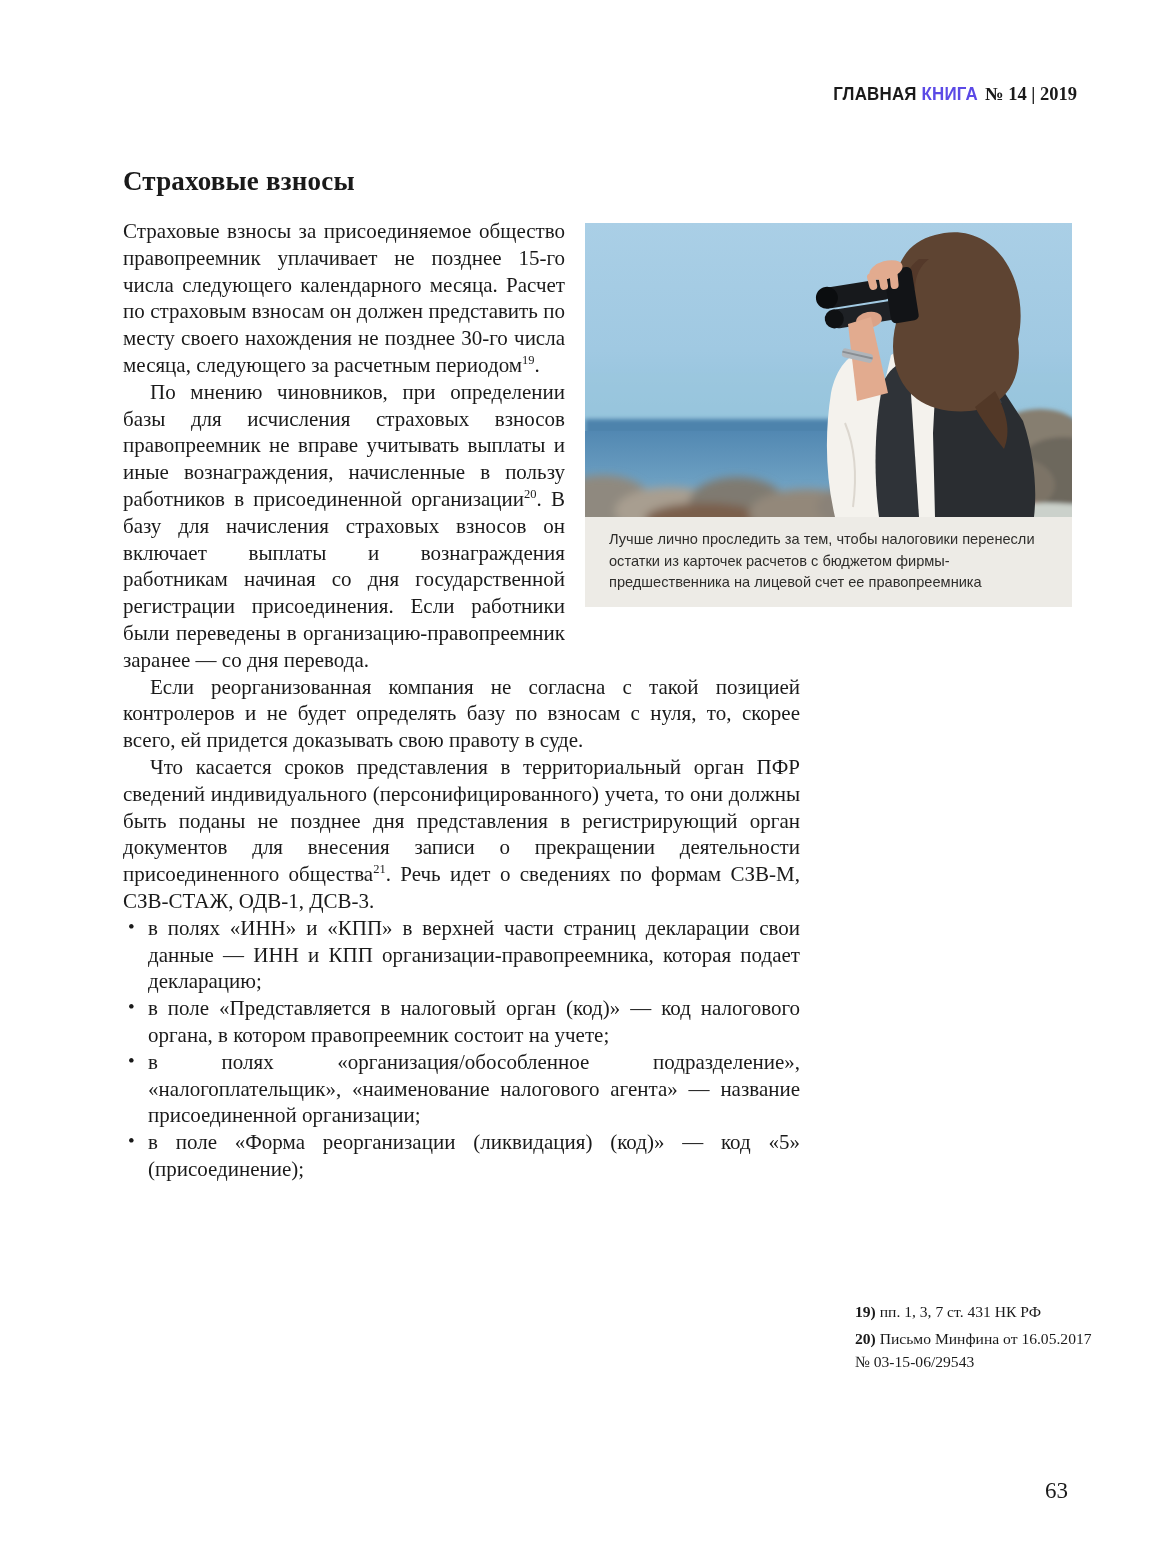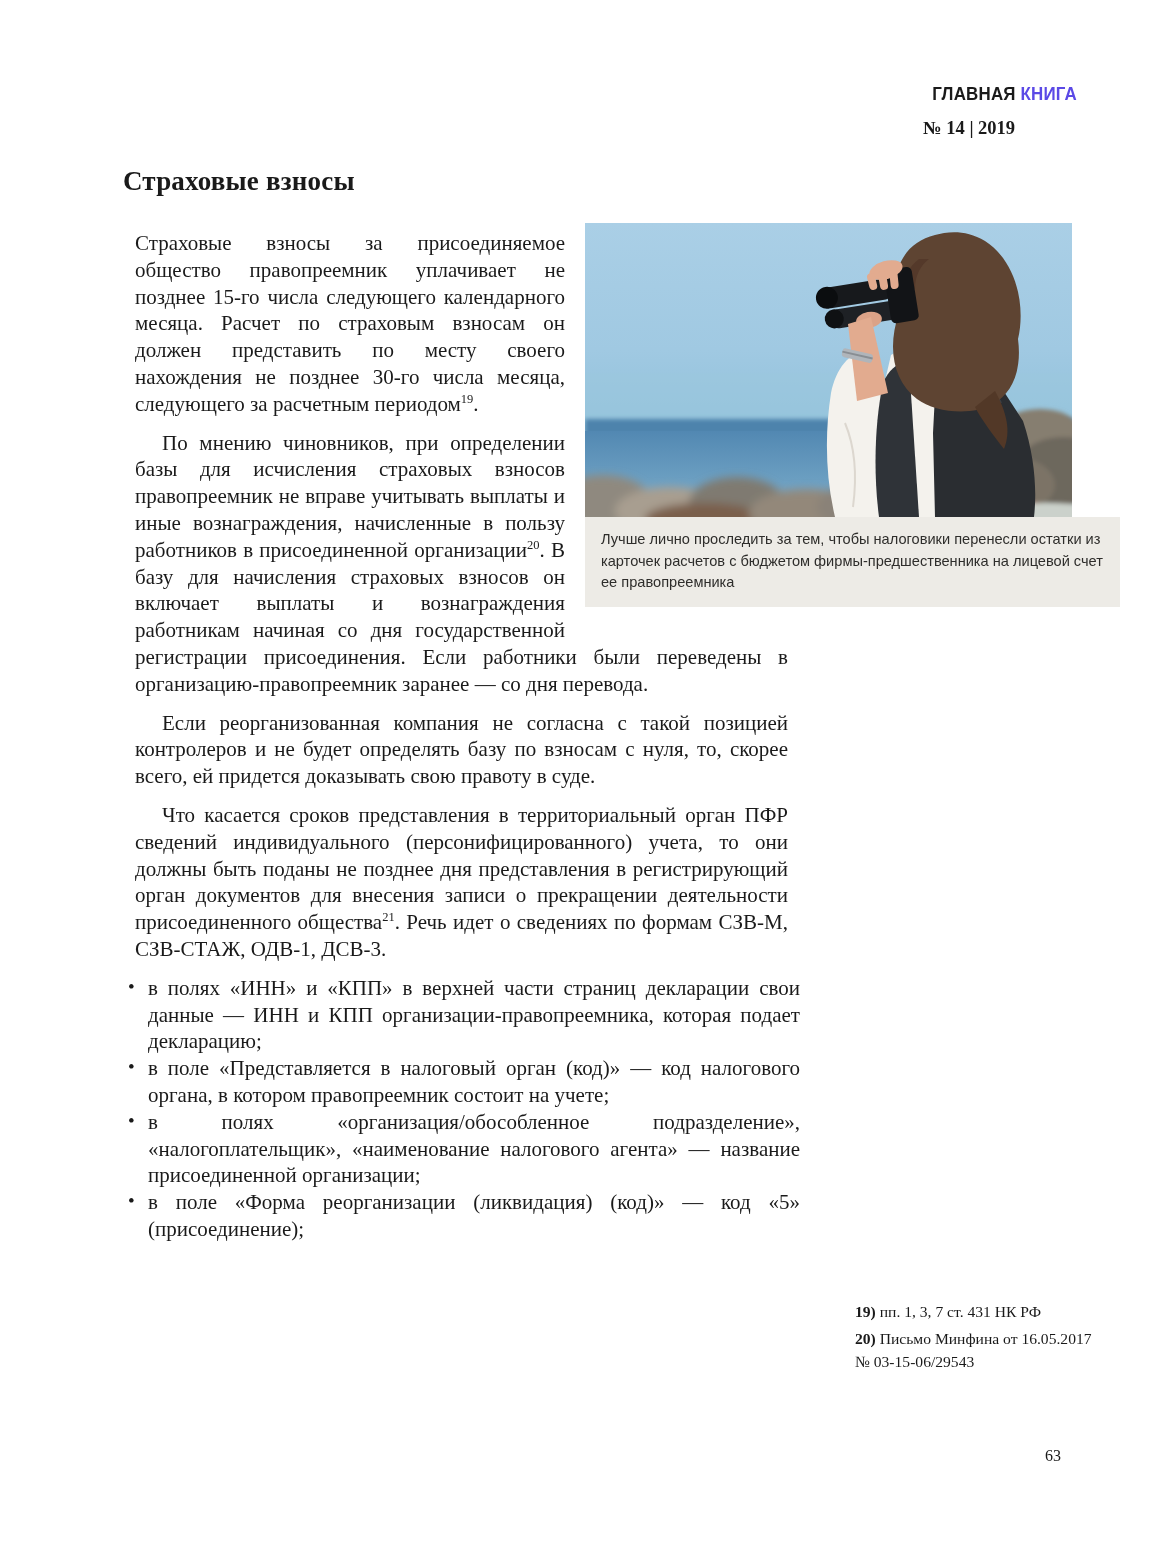--- a/index.html
+++ b/index.html
@@ -8,23 +8,22 @@
     width:1163px;height:1559px;
     background:#ffffff;
     margin:0 auto;
     overflow:hidden;
     font-family:"Liberation Serif", serif;
     color:#1a1a1a;
   }
   
   .mag-header{
     position:absolute;top:84px;right:86px;
-    display:flex;align-items:baseline;gap:13px;
+    display:flex;align-items:baseline;gap:7px;
     white-space:nowrap;
-    flex-direction:column;
   }
   .brand{
     font-family:"Liberation Sans", sans-serif;
     font-weight:bold;font-size:18px;letter-spacing:.2px;
     transform:scaleX(.94);transform-origin:right;
     display:inline-block;
   }
   .brand .accent{color:var(--accent,#5b49e6);}
   .issue{
     font-family:"Liberation Serif", serif;
@@ -41,55 +40,55 @@
     margin:34px 0 24px 0;
     max-width:640px;
   }
   
   .flow{
     position:absolute;left:123px;top:218px;width:677px;
     font-size:21px;line-height:26.8px;
     text-align:justify;
   }
   .fig-spacer{float:right;width:235px;height:413px;}
-  .flow p{margin:12px;}
+  .flow p{margin:0;}
   .flow p.ind{text-indent:27px;}
   sup{font-size:12.5px;line-height:0;vertical-align:super;letter-spacing:0;}
   
   ul.blist{list-style:none;margin:0;padding:0;font-family:Liberation Serif, serif;}
   ul.blist li{position:relative;padding-left:25px;margin:0;}
   ul.blist li::before{
     content:"\2022";
     position:absolute;left:5px;top:-1px;
     font-size:19px;
   }
   
   .photo{
     position:absolute;left:585px;top:223px;width:487px;height:294px;
     display:block;
   }
   .caption{
-    position:absolute;left:585px;top:517px;width:535px;
+    position:absolute;left:585px;top:517px;width:487px;
     box-sizing:border-box;
     background:#edebe6;
-    padding:12px 16px 13px 16px;
+    padding:12px 16px 13px 24px;
     font-family:"Liberation Sans", sans-serif;
     font-size:14.6px;line-height:21.6px;color:#2e2d2b;
   }
   
   .footnotes{
     position:absolute;left:855px;top:1300px;width:238px;
     font-size:15.6px;line-height:23.6px;
   }
   .footnote{margin:0 0 3px 0;}
   .footnote .fn-num{font-weight:bold;}
   
   .page-num{
-    position:absolute;left:1045px;top:1447px;
-    font-size:16px;
+    position:absolute;left:1045px;top:1478px;
+    font-size:23px;
   }
 </style>
 </head>
 <body>
 
 <div class="page">
 
   <div class="mag-header">
     <span class="brand"><span>ГЛАВНАЯ</span>&nbsp;<span class="accent">КНИГА</span></span>
     <span class="issue">№ 14 | 2019</span>

